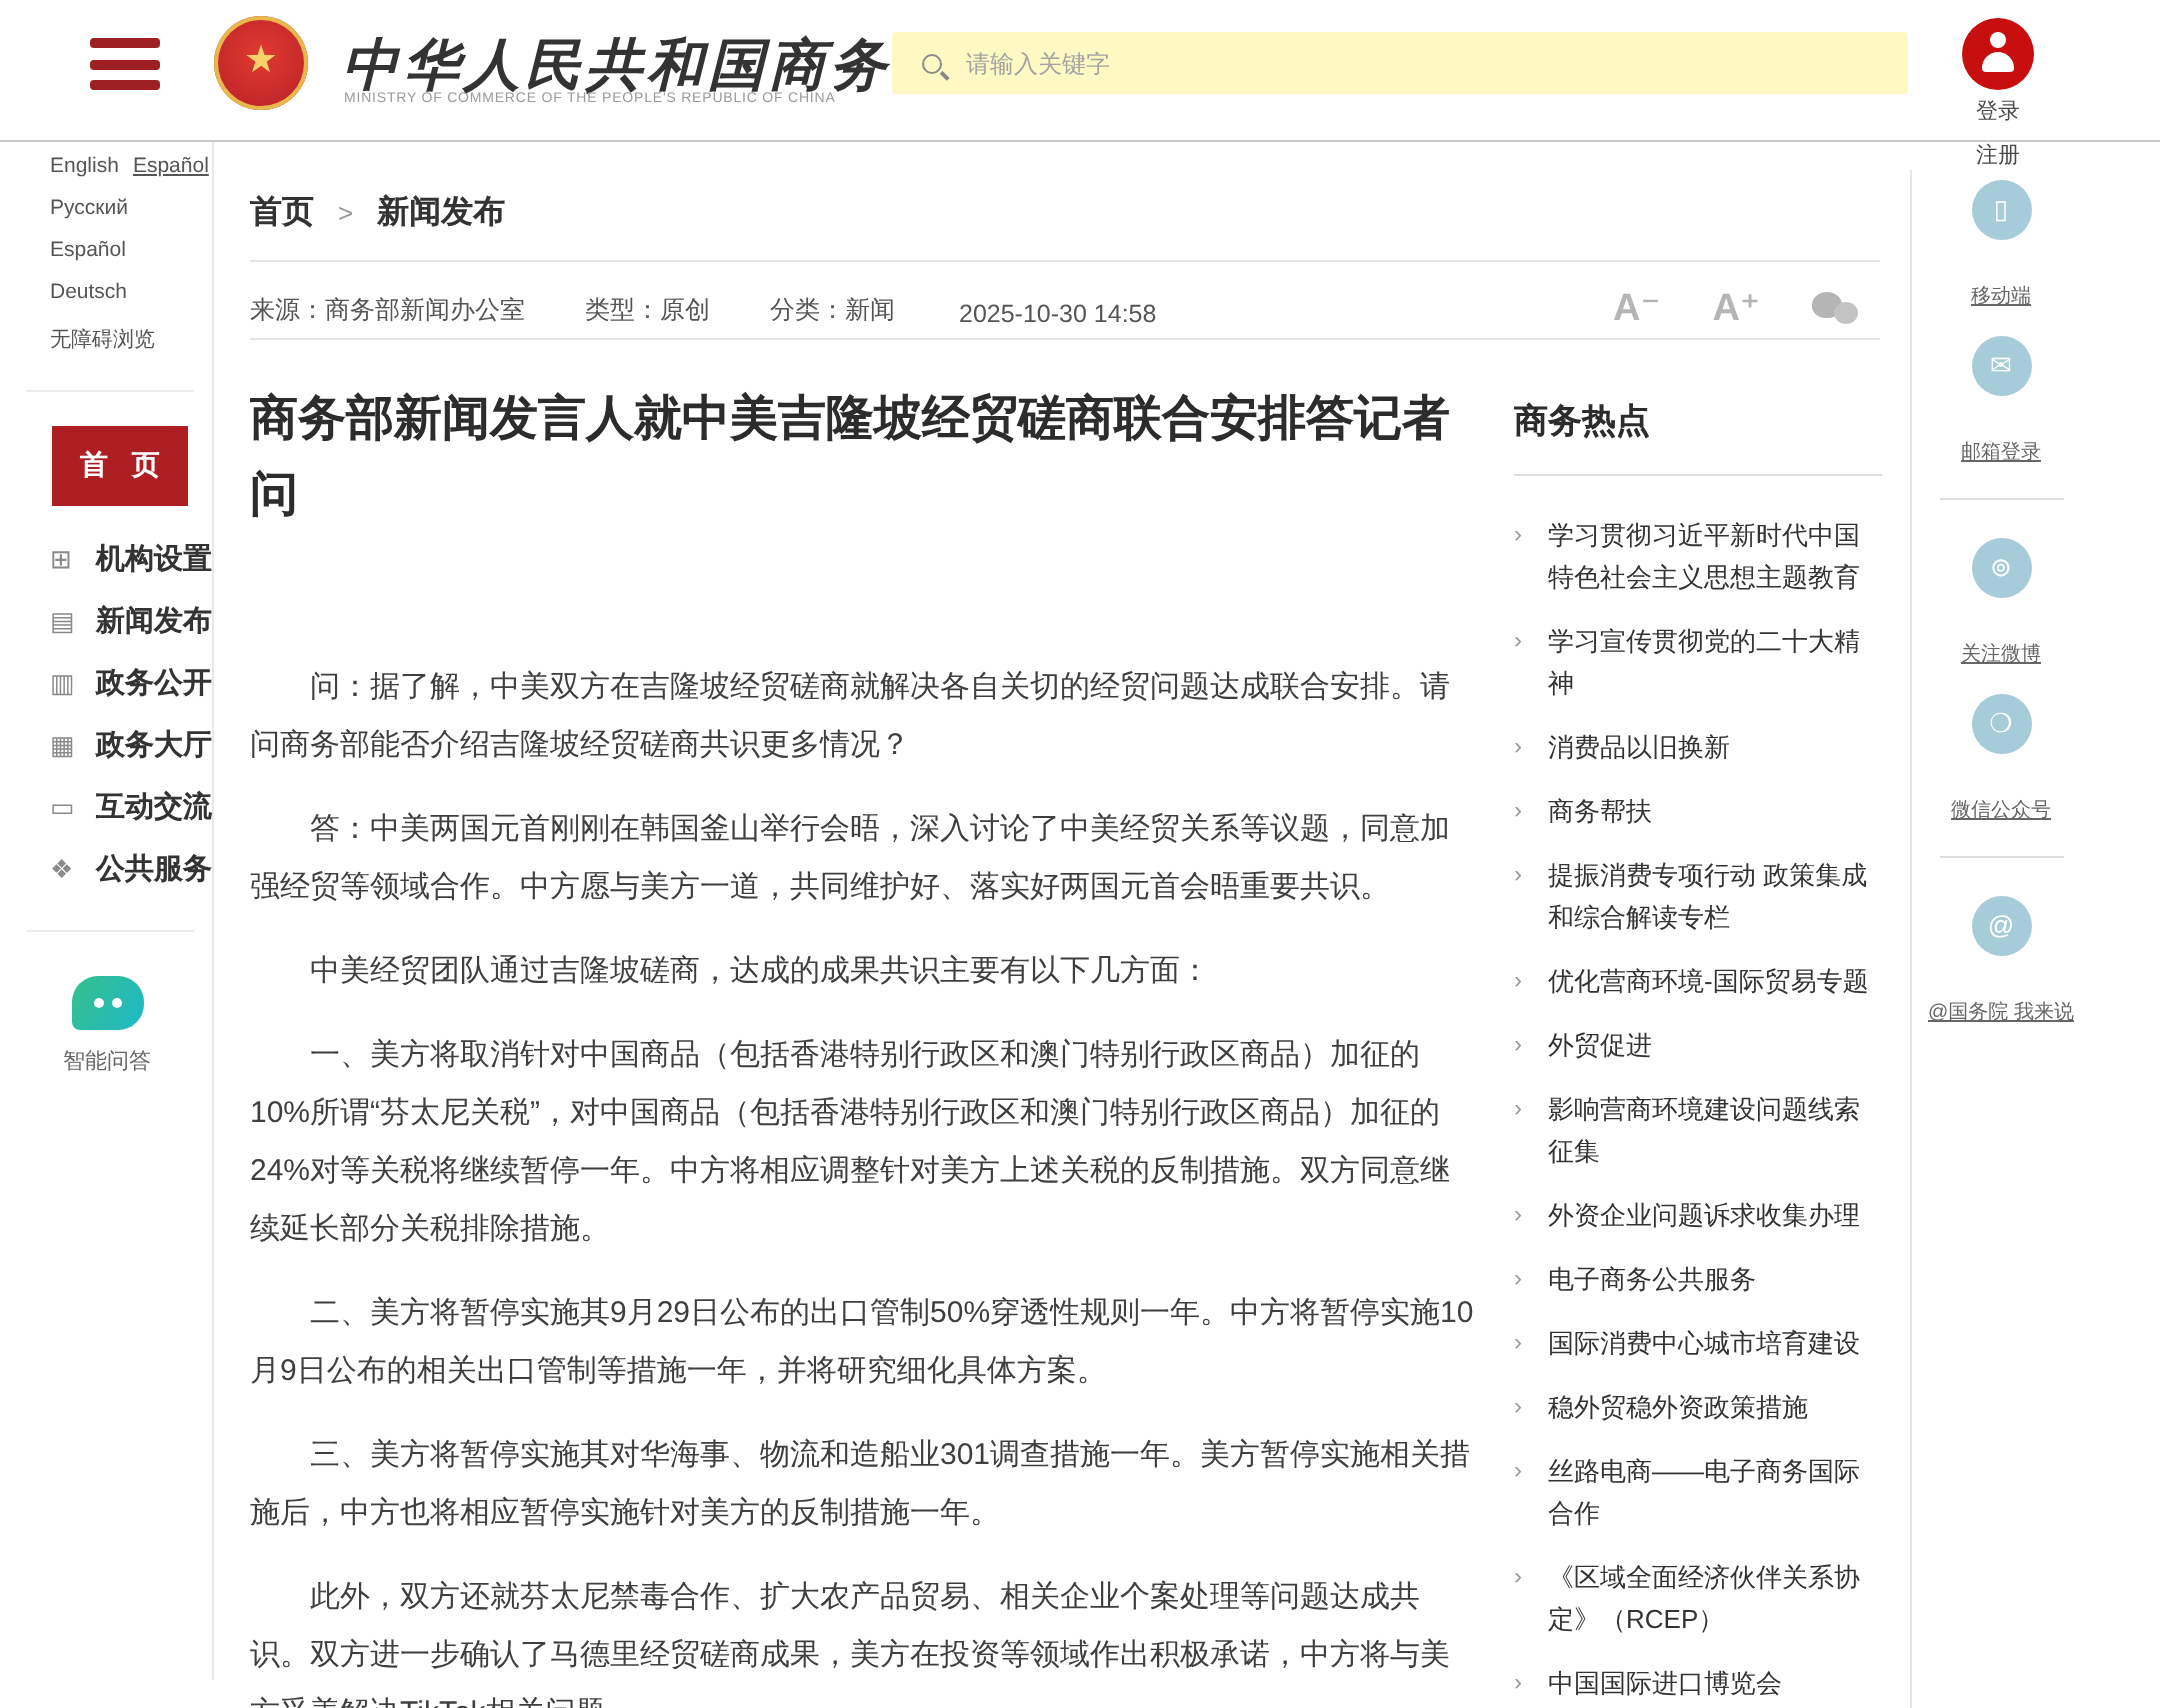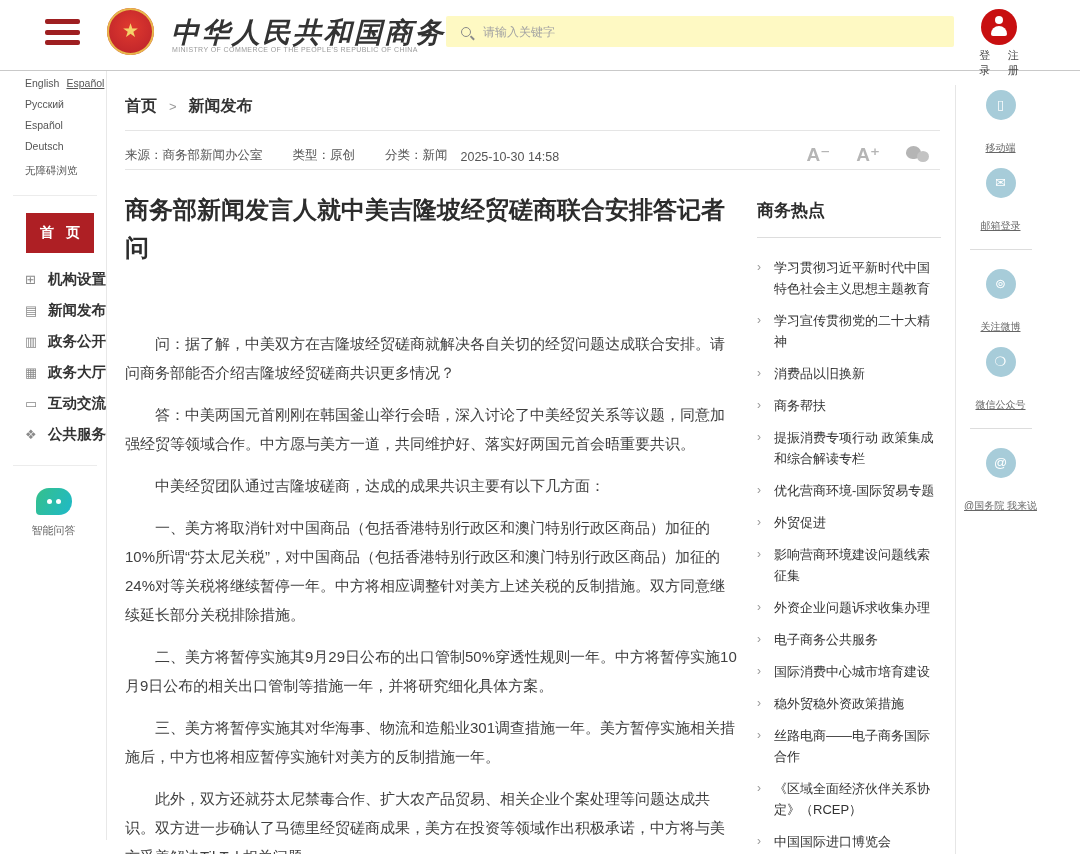--- a/index.html
+++ b/index.html
@@ -17,21 +17,21 @@
   .site-sub { position:absolute; left:172px; top:46px; font-size:7px; color:#9a9a9a; letter-spacing:0.4px; white-space:nowrap; }
   .search { position:absolute; left:446px; top:16px; width:508px; height:31px; background:#fef9c3; border-radius:2px; display:flex; align-items:center; padding-left:15px; }
   .search-ic { width:10px; height:10px; border:1.5px solid #8a8a8a; border-radius:50%; position:relative; flex:0 0 auto; }
   .search-ic::after { content:""; position:absolute; width:5px; height:1.5px; background:#8a8a8a; transform:rotate(45deg); left:8px; top:9px; }
   .search input { flex:1; margin-left:12px; border:none; outline:none; background:transparent; font-size:12px; color:#333; font-family:inherit; }
   .search input::placeholder { color:#a3a3a3; }
   .user-area { position:absolute; left:974px; top:9px; width:50px; text-align:center; }
   .user-circle { width:36px; height:36px; border-radius:50%; background:#c80f10; margin:0 auto; position:relative; cursor:pointer; }
   .user-circle::before { content:""; position:absolute; left:14px; top:7px; width:8px; height:8px; border-radius:50%; background:#fff; }
   .user-circle::after { content:""; position:absolute; left:10px; top:17px; width:16px; height:10px; border-radius:8px 8px 2px 2px; background:#fff; }
-  .auth { margin-top:3px; display:flex; justify-content:flex-start; gap:7px; font-size:11px; color:#4a4a4a; }
+  .auth { margin-top:3px; display:flex; justify-content:flex-start; gap:7px; font-size:11px; color:#4a4a4a;flex-direction:column; }
   .auth span { cursor:pointer; }
 
   
   .lsidebar { position:absolute; left:0; top:57px; width:107px; height:783px; border-right:1px solid #e8e8e8; padding-left:25px; background:#fff; }
   .langs { margin-top:16px; width:80px; display:flex; flex-wrap:wrap; column-gap:7px; font-size:10.5px; color:#555; line-height:21px; }
   .langs span { cursor:pointer; white-space:nowrap; }
   .langs span:nth-of-type(2) { text-decoration:underline; }
   .access { margin-top:3px; font-size:10.5px; color:#555; line-height:20px; cursor:pointer; }
   .side-divider { width:84px; margin:15px 0 0 -12px; border-top:1px solid #ececec; }
   .home-btn { margin:17px 0 0 1px; width:68px; height:40px; background:#ae1f24; color:#fff; font-size:14px; font-weight:bold; letter-spacing:4px; display:flex; align-items:center; justify-content:center; text-indent:4px; cursor:pointer; }
@@ -46,21 +46,21 @@
   .qa-label { margin-top:8px; font-size:11px; color:#666; }
 
   
   .main { position:absolute; left:125px; top:71px; width:815px; height:783px; overflow:hidden; }
   .crumbs { padding:25px 0 13px; border-bottom:1px solid #e5e5e5; font-size:16px; font-weight:bold; color:#333; display:flex; align-items:center; gap:12px; }
   .crumbs .sep { color:#999; font-weight:normal; font-size:13px; }
   .crumbs span { cursor:pointer; }
   .meta-row { display:flex; align-items:flex-end; padding:14px 0 5px; border-bottom:1px solid #e5e5e5; font-size:12.5px; color:#555; }
   .meta-pairs { display:flex; gap:30px; }
   .meta-pairs .pair { white-space:nowrap; }
-  .meta-dt { margin-left:13px; white-space:nowrap; }
+  .meta-dt { margin-left:32px; white-space:nowrap; }
   .meta-ctrl { margin-left:auto; display:flex; align-items:center; gap:26px; padding-right:10px; }
   .fz { font-size:19px; font-weight:bold; color:#b5b5b5; cursor:pointer; line-height:1; }
   .wechat-ic { width:24px; height:17px; position:relative; cursor:pointer; }
   .wechat-ic::before { content:""; position:absolute; left:0; top:0; width:15px; height:13px; border-radius:50% 50% 45% 45%; background:#b5b5b5; }
   .wechat-ic::after { content:""; position:absolute; left:11px; top:5px; width:12px; height:11px; border-radius:50%; background:#c3c3c3; }
   .article-title { width:620px; margin-top:21px; font-size:24px; font-weight:bold; color:#2c2c2c; line-height:38px; }
   .article-body { width:612px; margin-top:62px; font-size:15px; color:#3f3f3f; line-height:29px; }
   .article-body p { text-indent:2em; margin:0 0 13px; }
 
   

